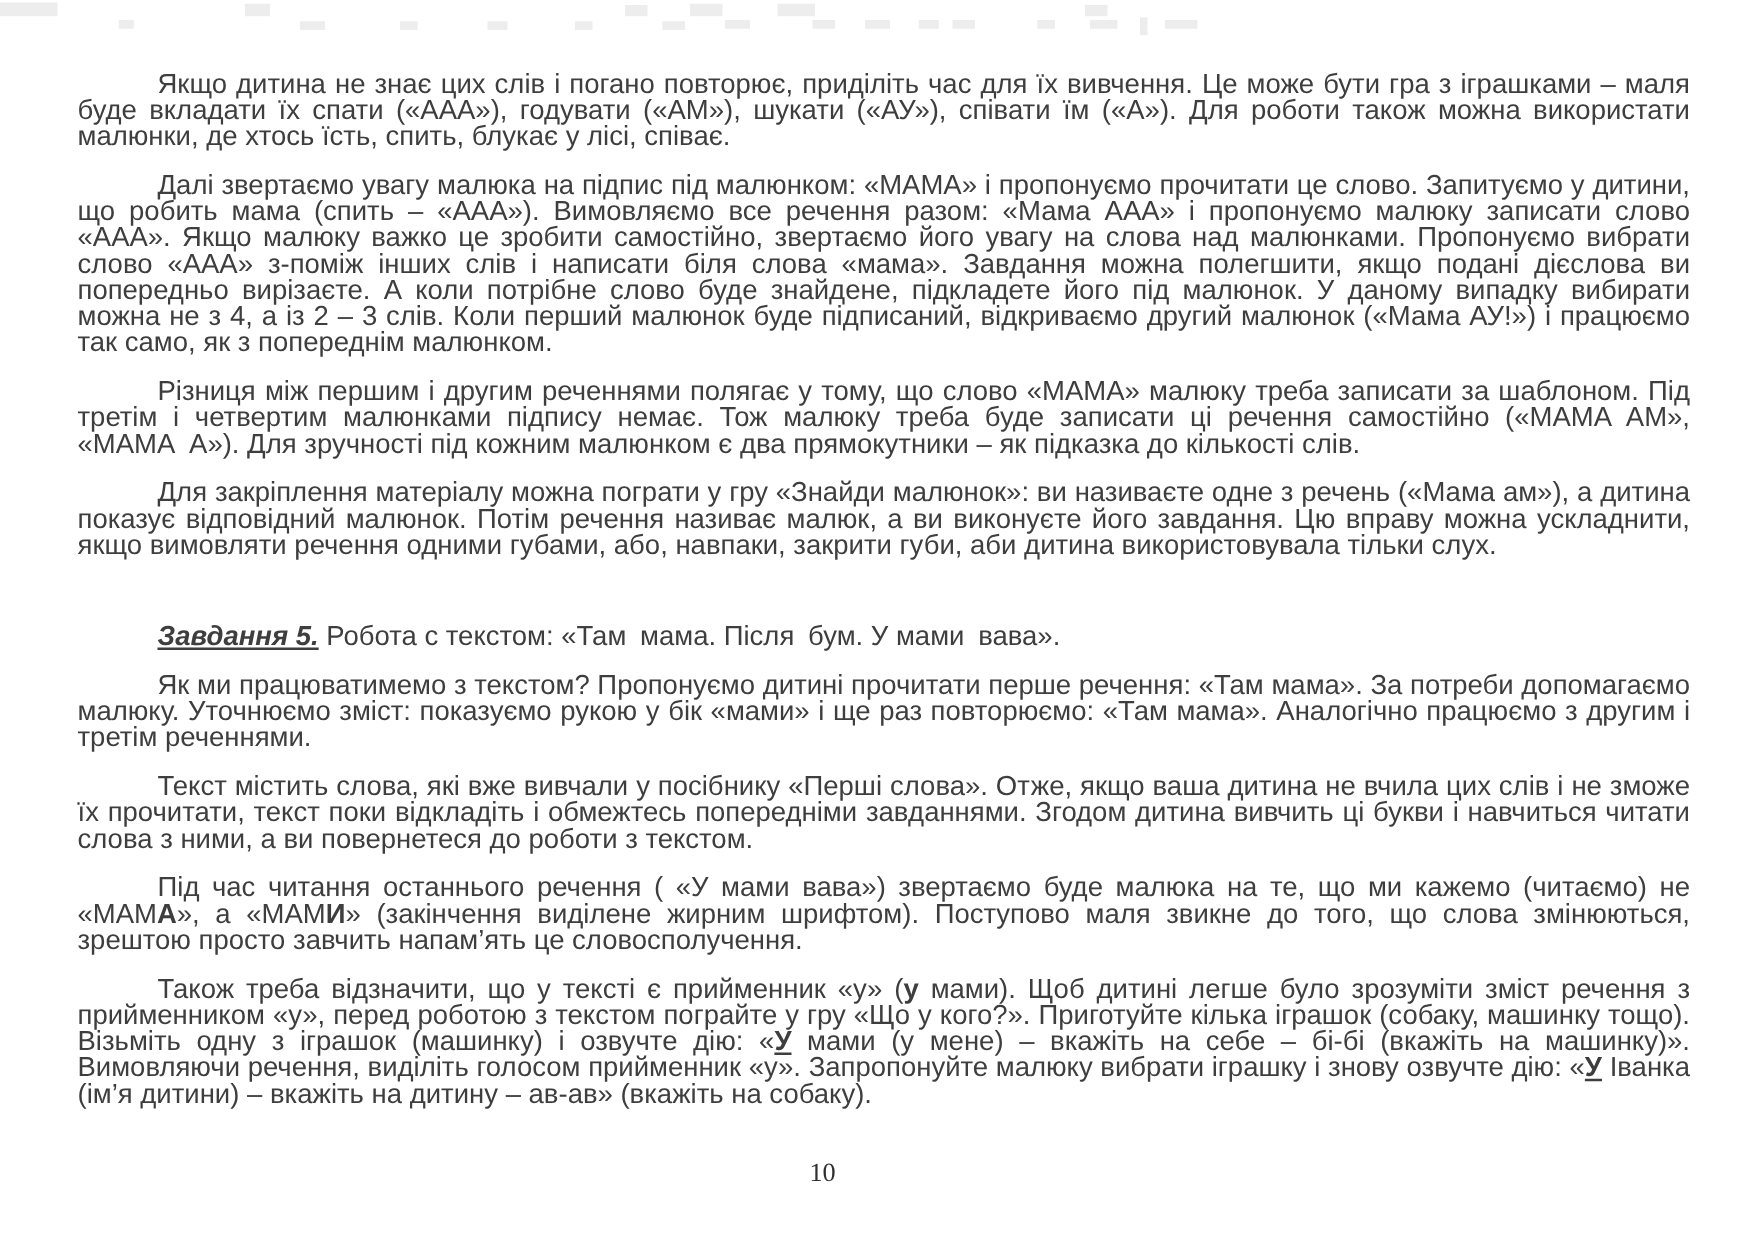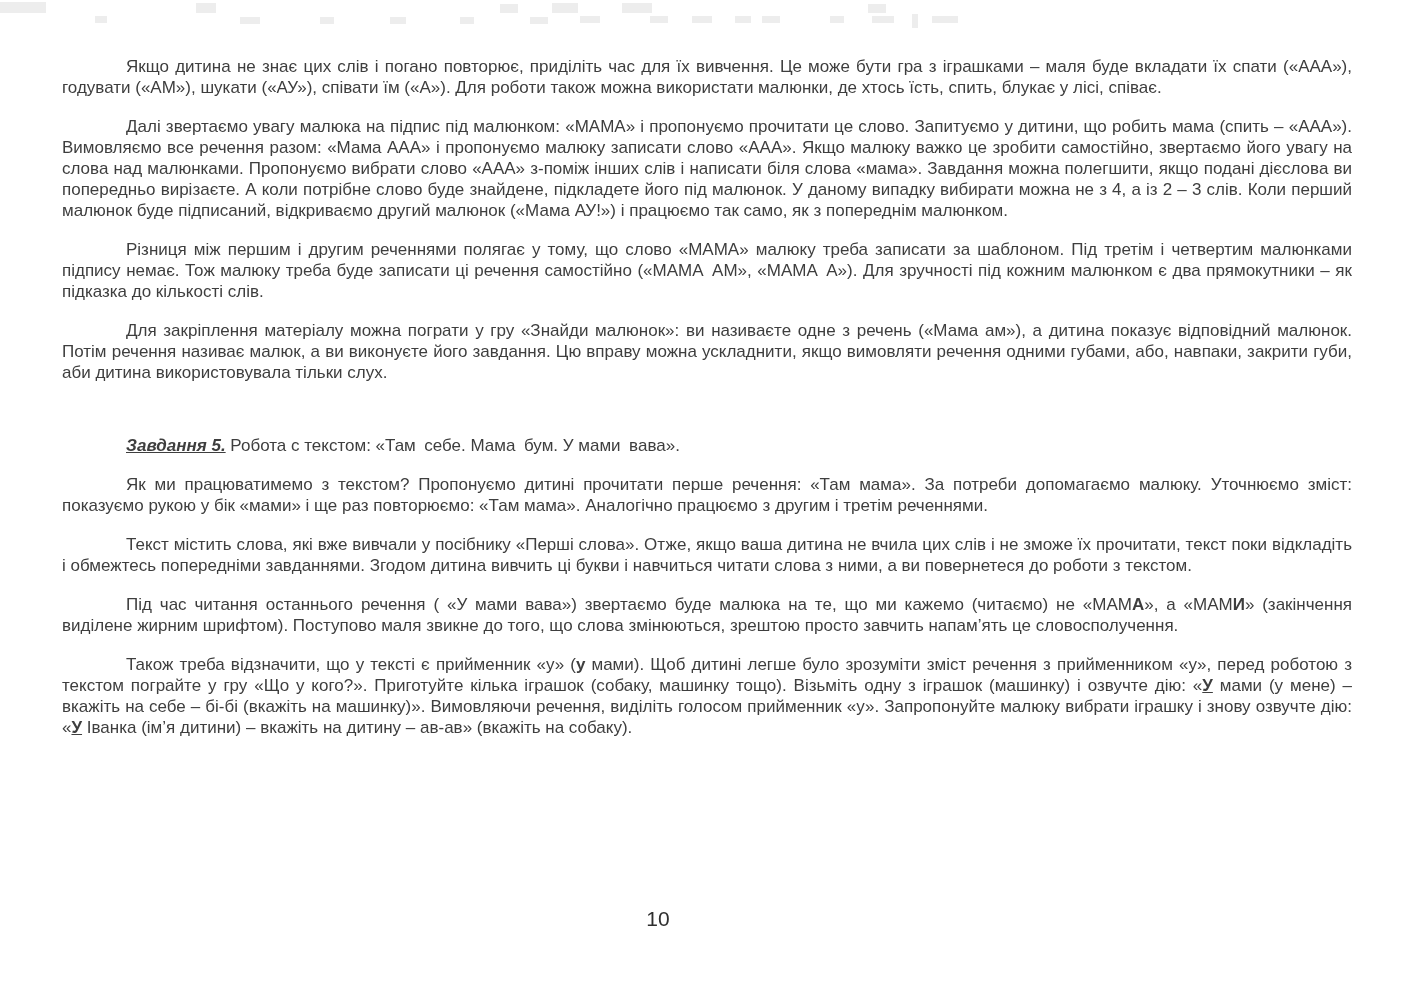--- a/index.html
+++ b/index.html
@@ -10,38 +10,38 @@
     color:#3e3e3e;
     position:relative;
     overflow:hidden;
   }
   .artifacts { position:absolute; left:0; top:0; width:1404px; height:30px; }
   .artifact { position:absolute; background:#ededed; }
   .doc {
     position:absolute;
     left:62px; top:56px;
     width:1290px;
-    font-size:17px;
+    font-size:22px;
     line-height:21px;
     text-align:justify;
   }
   .doc p {
     margin:0 0 18px 0;
     text-indent:64px;
   }
   .doc p.space-large { margin-top:52px; }
   .b { font-weight:bold; }
   .i { font-style:italic;text-decoration:underline; }
   .u { text-decoration:underline; }
   .pageno {
     position:absolute;
-    top:907px; left:0;
+    top:926px; left:0;
     width:1316px;
     text-align:center;
-    font-family:Liberation Sans, sans-serif;
+    font-family:Liberation Serif, serif;
     font-size:21px;
     color:#2f2f2f;
   }
 </style>
 </head>
 <body>
 
 <div class="page">
   <div class="artifacts">
       <div class="artifact" style="left: 0px; top: 2px; width: 46px; height: 11px;"></div>
@@ -64,20 +64,20 @@
       <div class="artifact" style="left: 830px; top: 16px; width: 14px; height: 7px;"></div>
       <div class="artifact" style="left: 872px; top: 16px; width: 22px; height: 7px;"></div>
       <div class="artifact" style="left: 912px; top: 14px; width: 6px; height: 14px;"></div>
       <div class="artifact" style="left: 932px; top: 16px; width: 26px; height: 7px;"></div>
     </div>
   <main class="doc">
       <p><span>Якщо дитина не знає цих слів і погано повторює, приділіть час для їх вивчення. Це може бути гра з іграшками – маля буде вкладати їх спати («ААА»), годувати («АМ»), шукати («АУ»), співати їм («А»). Для роботи також можна використати малюнки, де хтось їсть, спить, блукає у лісі, співає.</span></p>
       <p><span>Далі звертаємо увагу малюка на підпис під малюнком: «МАМА» і пропонуємо прочитати це слово. Запитуємо у дитини, що робить мама (спить – «ААА»). Вимовляємо все речення разом: «Мама ААА» і пропонуємо малюку записати слово «ААА». Якщо малюку важко це зробити  самостійно, звертаємо його увагу на слова над малюнками. Пропонуємо вибрати слово «ААА» з-поміж інших слів і написати біля слова «мама». Завдання можна полегшити, якщо подані дієслова ви попередньо вирізаєте. А коли потрібне слово буде знайдене, підкладете його під малюнок. У даному випадку вибирати можна не з 4, а із 2 – 3 слів. Коли перший малюнок буде підписаний, відкриваємо другий малюнок («Мама АУ!») і працюємо так само, як з попереднім малюнком.</span></p>
       <p><span>Різниця між першим і другим реченнями полягає у тому, що слово «МАМА» малюку треба записати за шаблоном. Під третім і четвертим малюнками підпису немає. Тож малюку треба буде записати ці речення самостійно («МАМА АМ», «МАМА А»). Для зручності під кожним малюнком є два прямокутники – як підказка до кількості слів.</span></p>
       <p><span>Для закріплення матеріалу можна пограти у гру «Знайди малюнок»: ви називаєте одне з речень («Мама ам»), а дитина показує відповідний малюнок. Потім речення називає малюк, а ви виконуєте його завдання. Цю вправу можна ускладнити, якщо вимовляти  речення одними губами, або, навпаки, закрити губи, аби дитина використовувала тільки слух.</span></p>
-      <p class="space-large"><span class="b i">Завдання 5.</span><span> Робота с текстом: «Там себе. Мама бум. У мами вава».</span></p>
+      <p class="space-large"><span class="b i">Завдання 5.</span><span> Робота с текстом: «Там мама. Після бум. У мами вава».</span></p>
       <p><span>Як ми працюватимемо з текстом? Пропонуємо дитині прочитати перше речення: «Там мама». За потреби допомагаємо малюку. Уточнюємо зміст: показуємо рукою у бік «мами» і ще раз повторюємо: «Там мама». Аналогічно працюємо з другим і третім реченнями.</span></p>
       <p><span>Текст містить слова, які вже вивчали у посібнику «Перші слова». Отже, якщо ваша дитина не вчила цих слів і не зможе їх прочитати, текст поки відкладіть і обмежтесь попередніми завданнями. Згодом дитина вивчить ці букви і навчиться читати слова з ними, а ви повернетеся до роботи з текстом.</span></p>
       <p><span>Під час читання останнього речення ( «У мами вава») звертаємо буде малюка на те, що ми кажемо (читаємо) не «МАМ</span><span class="b">А</span><span>», а «МАМ</span><span class="b">И</span><span>» (закінчення виділене жирним шрифтом). Поступово маля звикне до того, що слова змінюються, зрештою просто завчить напам’ять це  словосполучення.</span></p>
       <p><span>Також треба відзначити, що у тексті є прийменник «у» (</span><span class="b">у</span><span> мами). Щоб дитині легше було зрозуміти зміст речення  з прийменником «у», перед роботою з текстом пограйте у гру «Що у кого?». Приготуйте кілька іграшок (собаку, машинку тощо). Візьміть одну з іграшок (машинку) і озвучте дію: «</span><span class="b u">У</span><span> мами (у мене) – вкажіть на себе – бі-бі (вкажіть на машинку)». Вимовляючи речення, виділіть голосом прийменник «у». Запропонуйте малюку вибрати іграшку і знову озвучте дію: «</span><span class="b u">У</span><span> Іванка (ім’я дитини) – вкажіть на дитину –  ав-ав» (вкажіть на собаку).</span></p>
     </main>
   <div class="pageno">10</div>
 </div>
 
 </body></html>

